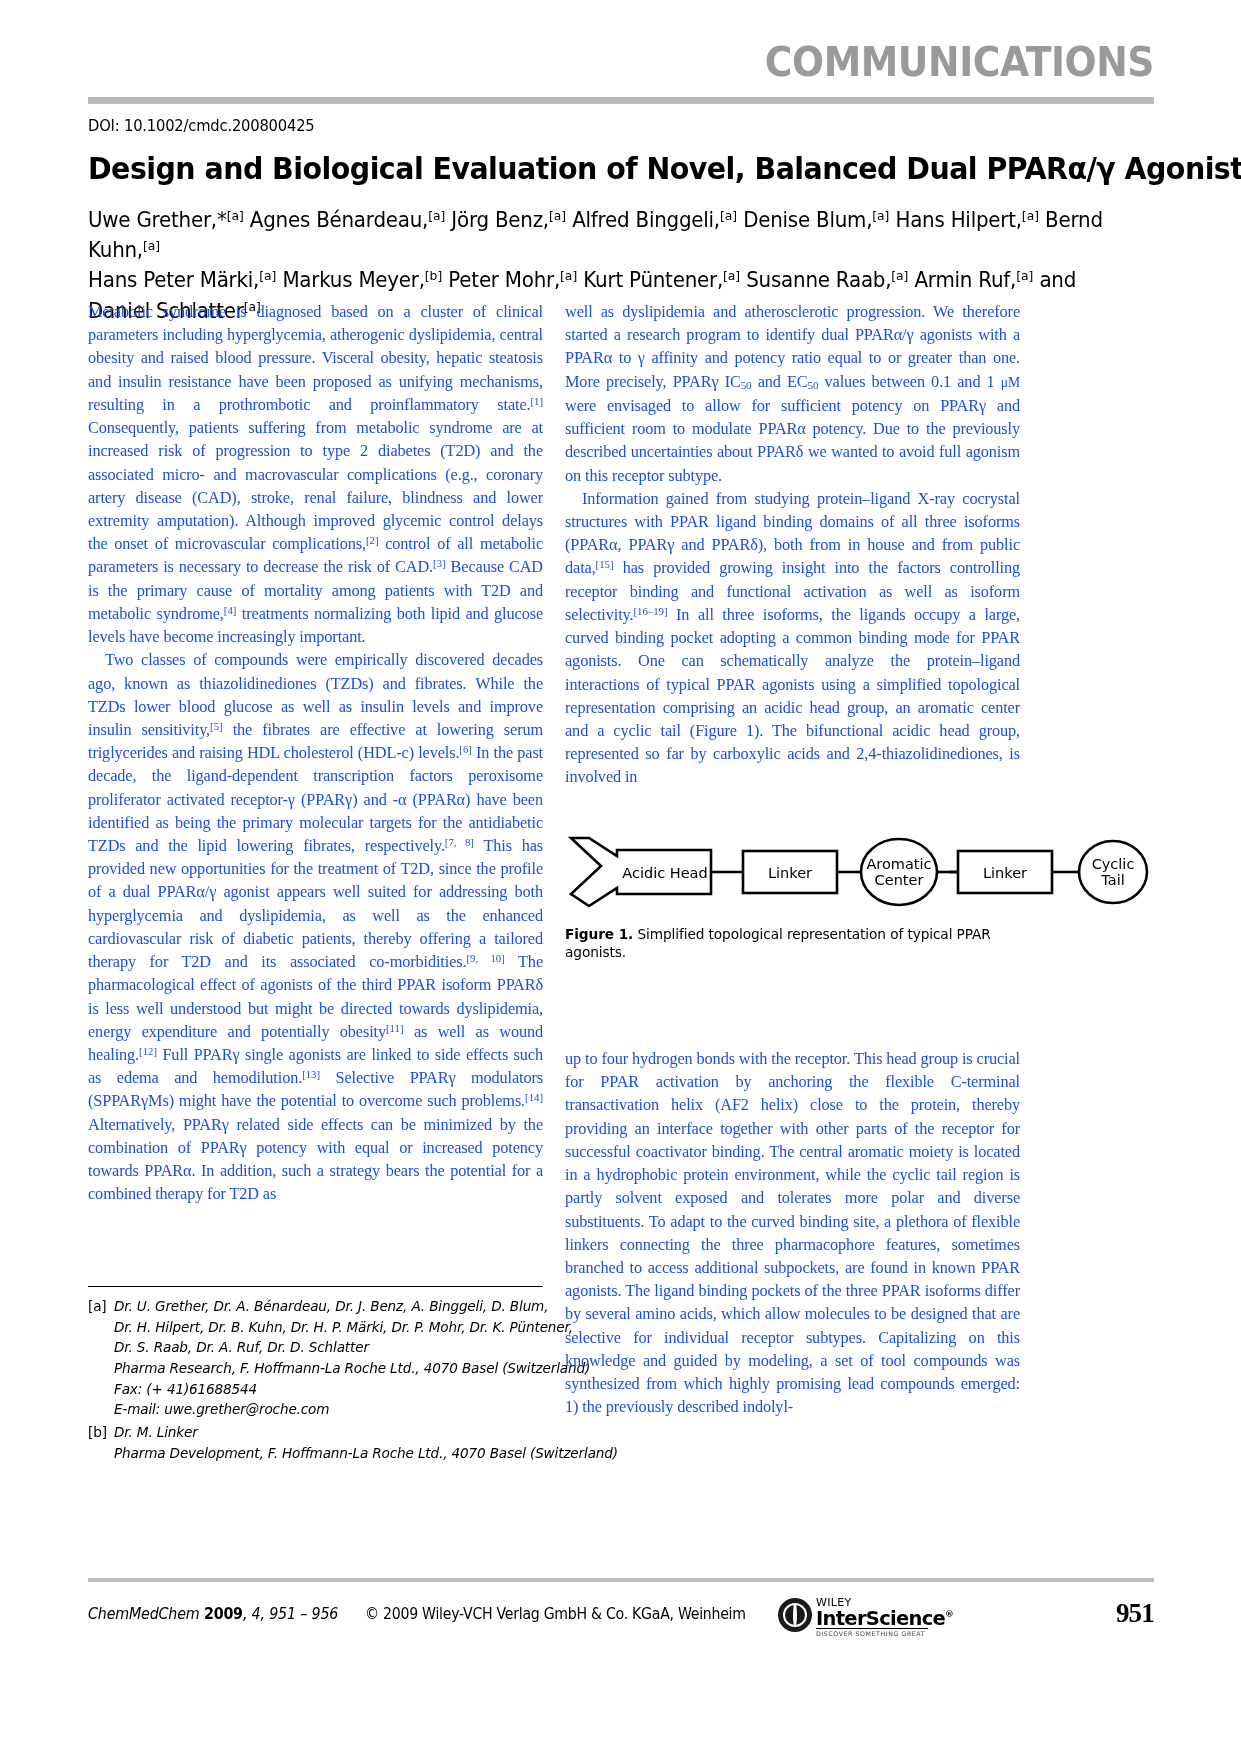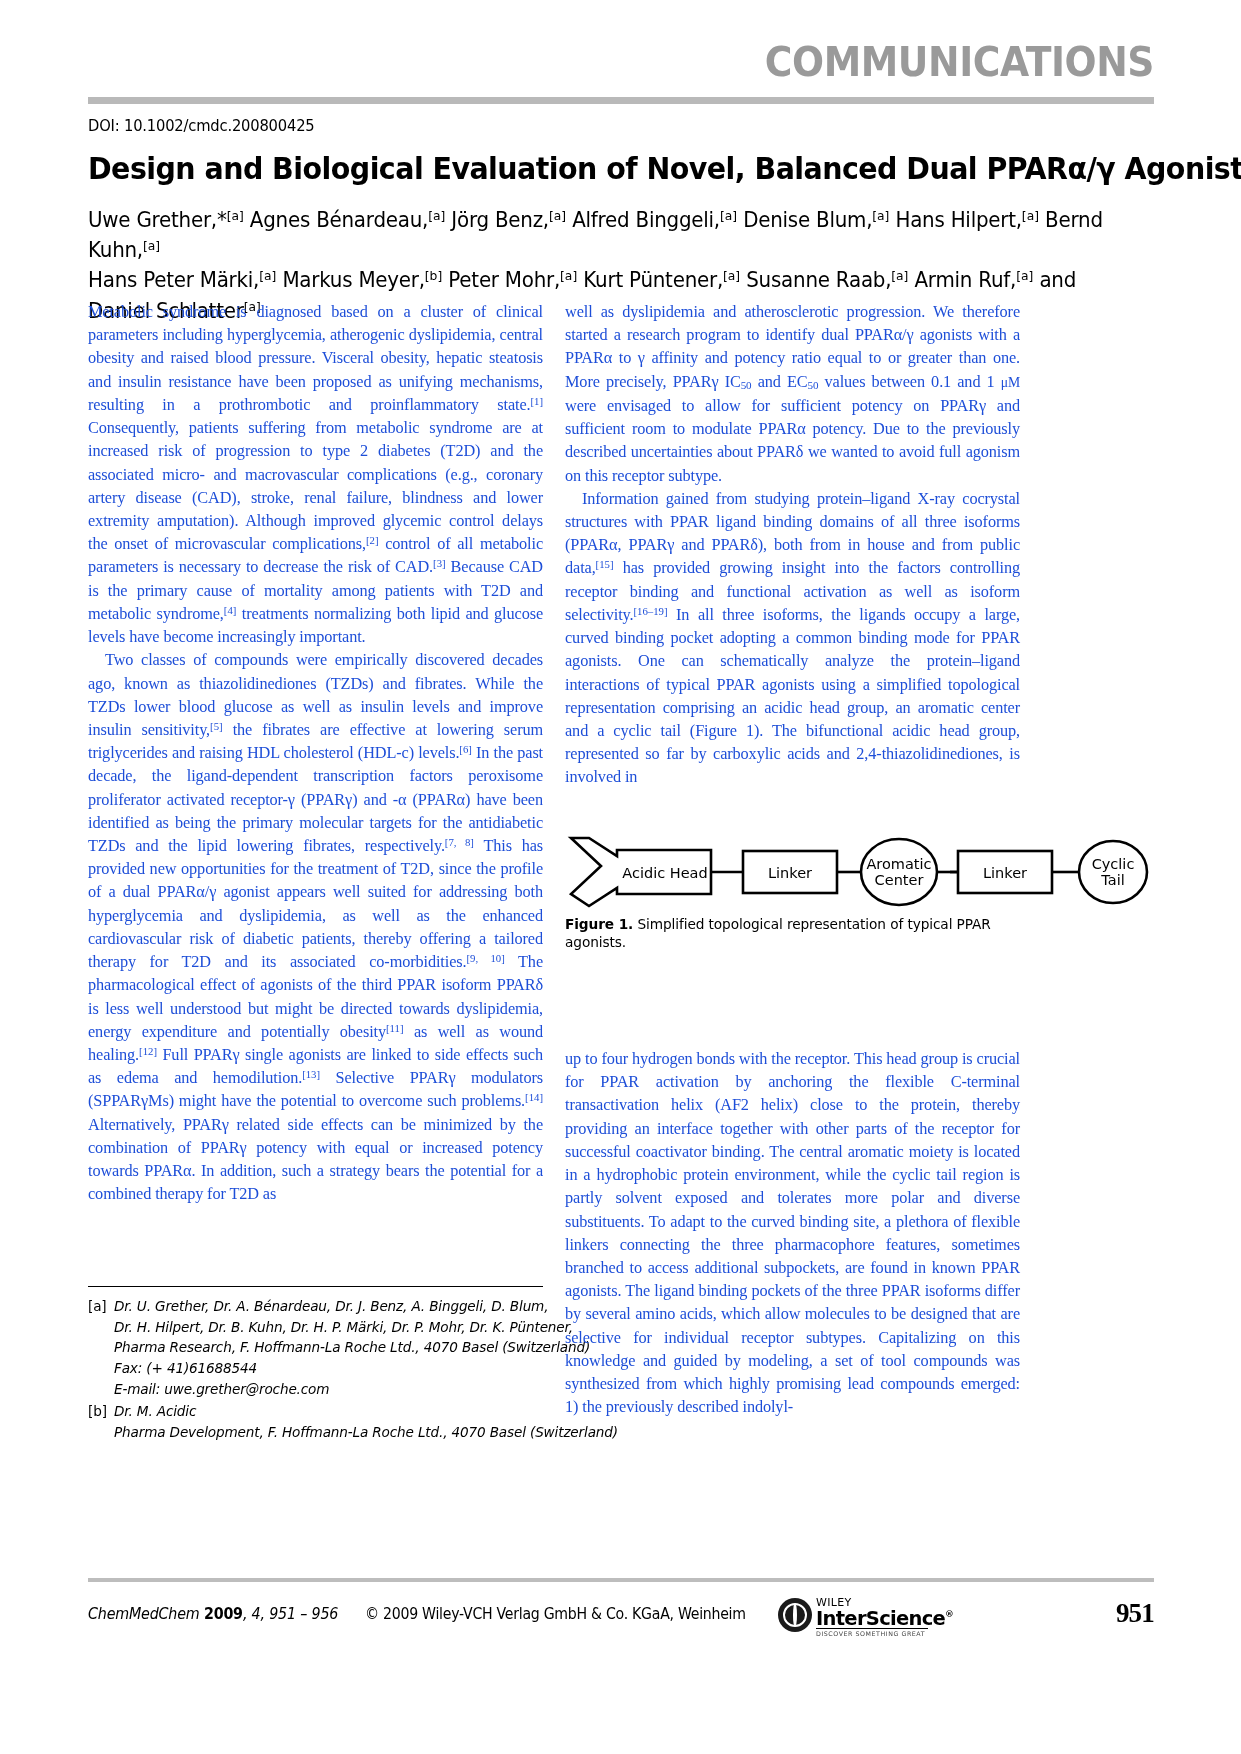--- a/index.html
+++ b/index.html
@@ -168,21 +168,21 @@
 
   
   .figure-wrap {
     position: absolute;
     left: 565px;
     top: 832px;
     width: 460px;
   }
   .fig-svg { display: block; }
   .fig-caption {
-    margin-top: 3px;
+    margin-top: 13px;
     font-family: "DejaVu Sans", sans-serif;
     font-size: 13.7px;
     line-height: 1.35;
     color: #000;
     letter-spacing: -0.1px;
   }
   .fig-caption b { font-weight: bold; }
 
   
   .footer-rule {
@@ -334,29 +334,30 @@
     <p class="indent">Two classes of compounds were empirically discovered decades ago, known as thiazolidinediones (TZDs) and fibrates. While the TZDs lower blood glucose as well as insulin levels and improve insulin sensitivity,<sup class="ref">[5]</sup> the fibrates are effective at lowering serum triglycerides and raising HDL cholesterol (HDL-c) levels.<sup class="ref">[6]</sup> In the past decade, the ligand-dependent transcription factors peroxisome proliferator activated receptor-γ (PPARγ) and -α (PPARα) have been identified as being the primary molecular targets for the antidiabetic TZDs and the lipid lowering fibrates, respectively.<sup class="ref">[7, 8]</sup> This has provided new opportunities for the treatment of T2D, since the profile of a dual PPARα/γ agonist appears well suited for addressing both hyperglycemia and dyslipidemia, as well as the enhanced cardiovascular risk of diabetic patients, thereby offering a tailored therapy for T2D and its associated co-morbidities.<sup class="ref">[9, 10]</sup> The pharmacological effect of agonists of the third PPAR isoform PPARδ is less well understood but might be directed towards dyslipidemia, energy expenditure and potentially obesity<sup class="ref">[11]</sup> as well as wound healing.<sup class="ref">[12]</sup> Full PPARγ single agonists are linked to side effects such as edema and hemodilution.<sup class="ref">[13]</sup> Selective PPARγ modulators (SPPARγMs) might have the potential to overcome such problems.<sup class="ref">[14]</sup> Alternatively, PPARγ related side effects can be minimized by the combination of PPARγ potency with equal or increased potency towards PPARα. In addition, such a strategy bears the potential for a combined therapy for T2D as</p>
   </div>
 
   <div class="footnote-rule"></div>
   <div class="footnotes">
     <div class="fn-item">
       <span class="fn-tag">[a]</span>
       <span class="fn-body">
         <span class="fn-line">Dr. U. Grether, Dr. A. Bénardeau, Dr. J. Benz, A. Binggeli, D. Blum,</span>
         <span class="fn-line">Dr. H. Hilpert, Dr. B. Kuhn, Dr. H. P. Märki, Dr. P. Mohr, Dr. K. Püntener,</span>
+        <span class="fn-line">Dr. S. Raab, Dr. A. Ruf, Dr. D. Schlatter</span>
         <span class="fn-line">Pharma Research, F. Hoffmann-La Roche Ltd., 4070 Basel (Switzerland)</span>
         <span class="fn-line">Fax: (+ 41)61688544</span>
         <span class="fn-line">E-mail: uwe.grether@roche.com</span>
       </span>
     </div>
     <div class="fn-item">
       <span class="fn-tag">[b]</span>
       <span class="fn-body">
-        <span class="fn-line">Dr. M. Acidic</span>
+        <span class="fn-line">Dr. M. Linker</span>
         <span class="fn-line">Pharma Development, F. Hoffmann-La Roche Ltd., 4070 Basel (Switzerland)</span>
       </span>
     </div>
   </div>
 
   <div class="col col-right-top">
     <p>well as dyslipidemia and atherosclerotic progression. We therefore started a research program to identify dual PPARα/γ agonists with a PPARα to γ affinity and potency ratio equal to or greater than one. More precisely, PPARγ IC<sub class="sub">50</sub> and EC<sub class="sub">50</sub> values between 0.1 and 1 <span class="smallcaps">μM</span> were envisaged to allow for sufficient potency on PPARγ and sufficient room to modulate PPARα potency. Due to the previously described uncertainties about PPARδ we wanted to avoid full agonism on this receptor subtype.</p>
     <p class="indent">Information gained from studying protein–ligand X-ray cocrystal structures with PPAR ligand binding domains of all three isoforms (PPARα, PPARγ and PPARδ), both from in house and from public data,<sup class="ref">[15]</sup> has provided growing insight into the factors controlling receptor binding and functional activation as well as isoform selectivity.<sup class="ref">[16–19]</sup> In all three isoforms, the ligands occupy a large, curved binding pocket adopting a common binding mode for PPAR agonists. One can schematically analyze the protein–ligand interactions of typical PPAR agonists using a simplified topological representation comprising an acidic head group, an aromatic center and a cyclic tail (Figure 1). The bifunctional acidic head group, represented so far by carboxylic acids and 2,4-thiazolidinediones, is involved in</p>
   </div>
 

